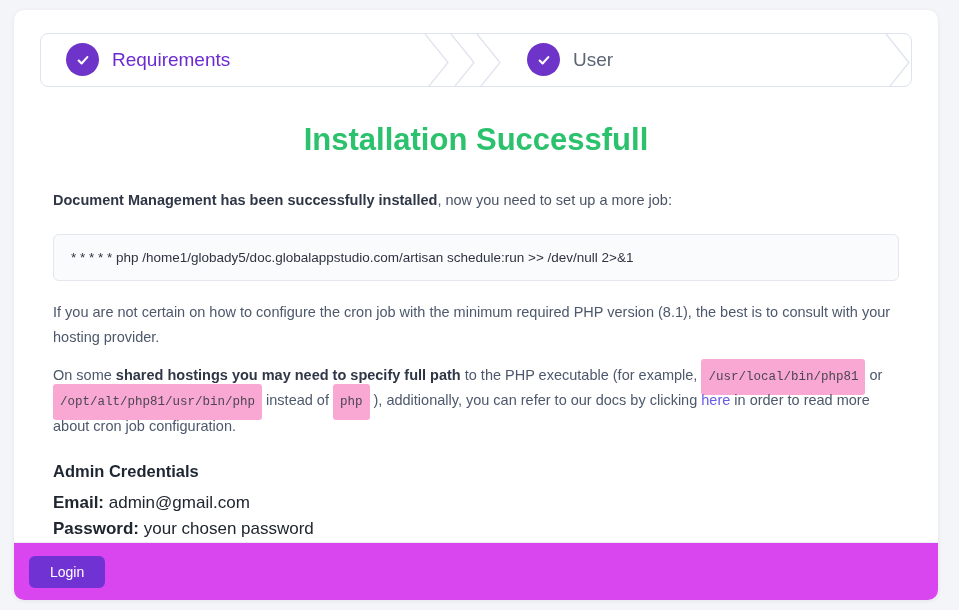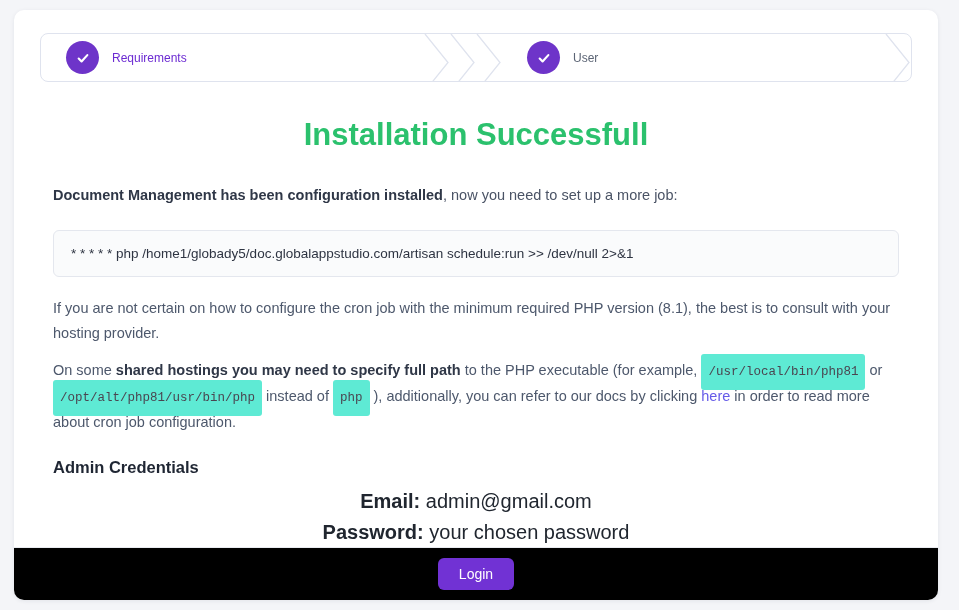--- a/index.html
+++ b/index.html
@@ -39,21 +39,21 @@
   }
   .check-circle {
     width: 33px; height: 33px;
     border-radius: 50%;
     background: #6e34c9;
     display: flex;
     align-items: center;
     justify-content: center;
     flex: none;
   }
-  .step-label { font-size: 12px; color: #5c6575; }
+  .step-label { font-size: 19px; color: #5c6575; }
   .step.active .step-label { color: #6c2bd2; }
   .chevron-sep { flex: none; display: block; height: 57px; }
   
   .title {
     margin-top: 35px;
     text-align: center;
     font-size: 31px;
     font-weight: bold;
     color: #2bc16d;
   }
@@ -81,51 +81,50 @@
     margin-top: 19px;
     font-size: 14.5px;
     color: #4d586c;
     line-height: 1.75;
   }
   .para.tight { margin-top: 12px; }
   code.chip {
     font-family: "Liberation Mono", "DejaVu Sans Mono", monospace;
     font-size: 12.5px;
     color: #4a4550;
-    background: #5eead4;
+    background: #f9a8d4;
     padding: 11px 7px;
     border-radius: 3px;
     white-space: nowrap;
   }
   a.doc-link { color: #665be8; text-decoration: none; cursor: pointer; }
   .cred-heading {
     margin-top: 22px;
     font-size: 16.5px;
     font-weight: bold;
     color: #1f2633;
   }
   .cred-line {
     margin-top: 10px;
-    font-size: 20px;
+    font-size: 17px;
     color: #20262f;
     line-height: 1.45;
-    text-align: center;
   }
   .cred-line + .cred-line { margin-top: 2px; }
   .cred-line strong { font-weight: bold; color: #20262f; }
   
   .footer {
     margin-top: auto;
     height: 64px;
-    background: #000000;
+    background: #d946ef;
     border-top: 1px solid #e9ebf0;
     border-radius: 0 0 10px 10px;
     display: flex;
     align-items: center;
-    justify-content: center;
+    justify-content: flex-start;
     padding: 0 15px;
   }
   .login-btn {
     background: #7132d4;
     color: #ffffff;
     border: none;
     border-radius: 6px;
     font-family: "Liberation Sans", sans-serif;
     font-size: 14px;
     padding: 8px 21px;
@@ -166,21 +165,21 @@
     </div>
     <svg class="chevron-sep" width="26" height="57" viewBox="0 0 26 57">
         <polyline points="1,0 24,28.5 1,57" stroke="#dfe3ee" stroke-width="1.3" fill="none"></polyline>
       </svg>
   </div>
 
   <h1 class="title">Installation Successfull</h1>
 
   <div class="content">
 
-    <p class="intro"><strong>Document Management has been configuration installed</strong><span>, now you need to set up a more job:</span></p>
+    <p class="intro"><strong>Document Management has been successfully installed</strong><span>, now you need to set up a more job:</span></p>
 
     <div class="cron-box"><span>* * * * * php /home1/globady5/doc.globalappstudio.com/artisan schedule:run &gt;&gt; /dev/null 2&gt;&amp;1</span></div>
 
     <p class="para">If you are not certain on how to configure the cron job with the minimum required PHP version (8.1), the best is to consult with your hosting provider.</p>
 
     <p class="para tight"><span>On some </span><strong>shared hostings you may need to specify full path</strong><span> to the PHP executable (for example, </span><code class="chip">/usr/local/bin/php81</code><span> or </span><code class="chip">/opt/alt/php81/usr/bin/php</code><span> instead of </span><code class="chip">php</code><span> ), additionally, you can refer to our docs by clicking </span><a class="doc-link">here</a><span> in order to read more about cron job configuration.</span></p>
 
     <h2 class="cred-heading">Admin Credentials</h2>
 
     <p class="cred-line"><strong>Email:</strong> <span>admin@gmail.com</span></p>

